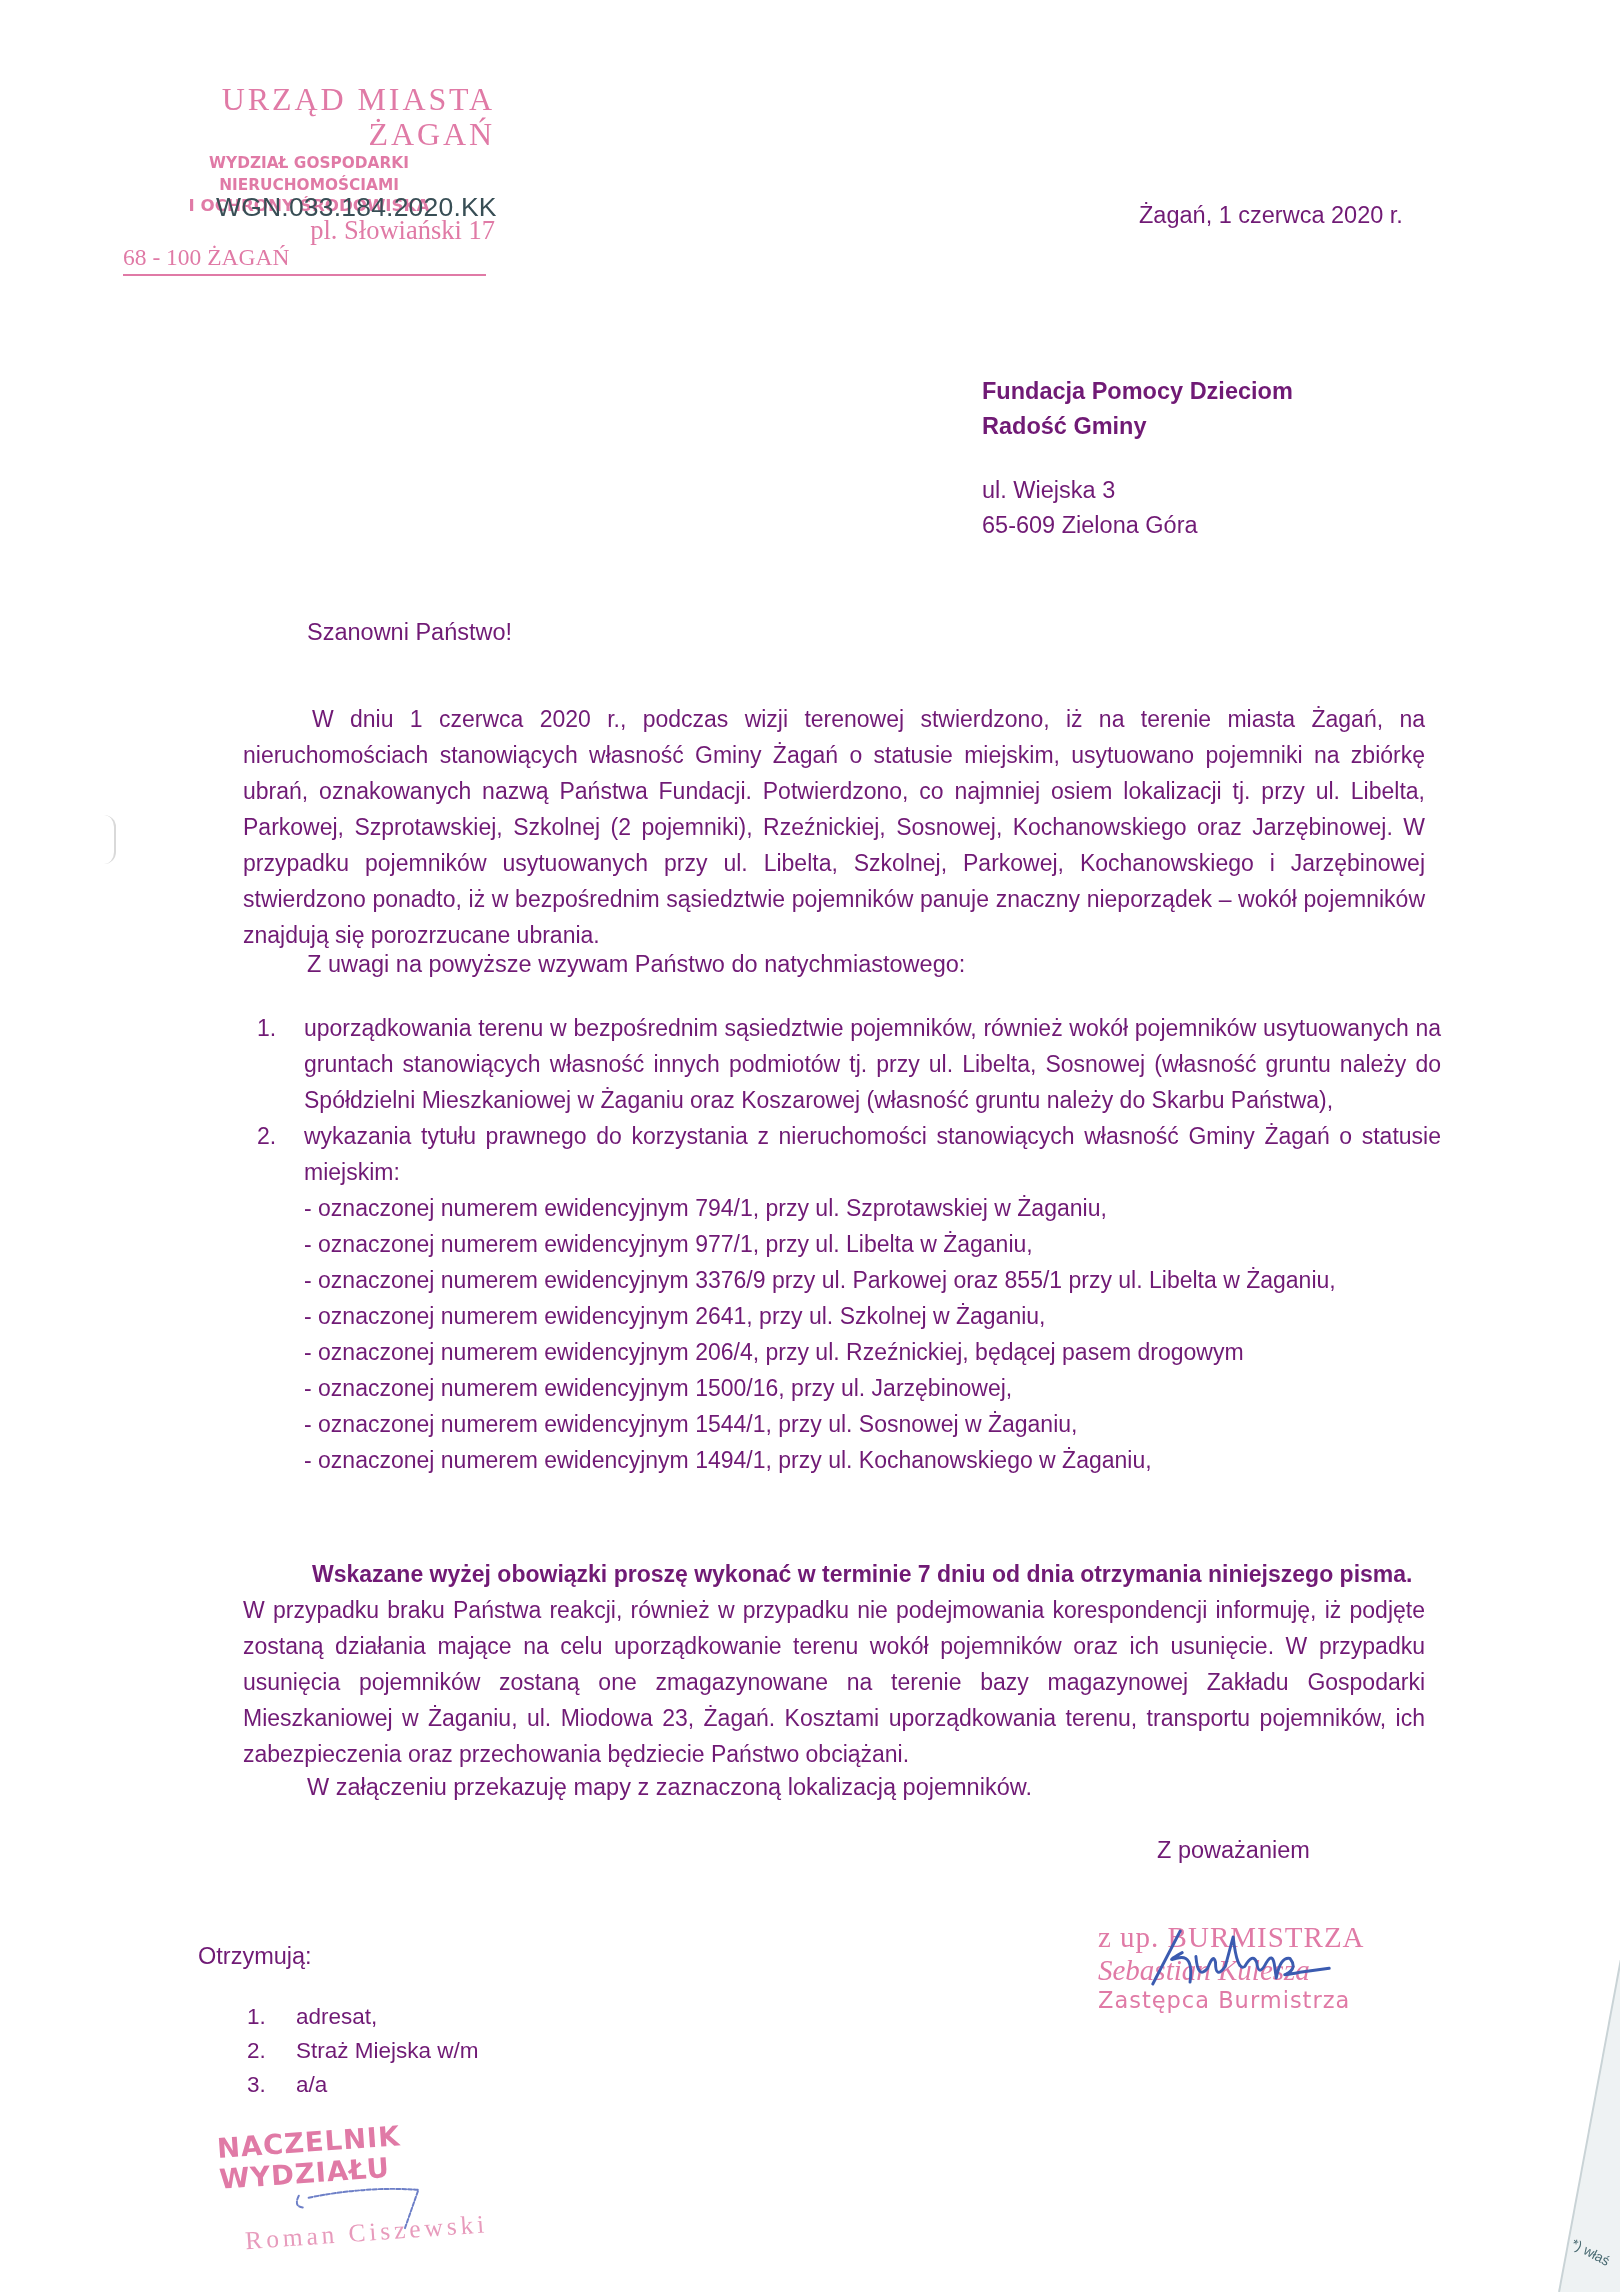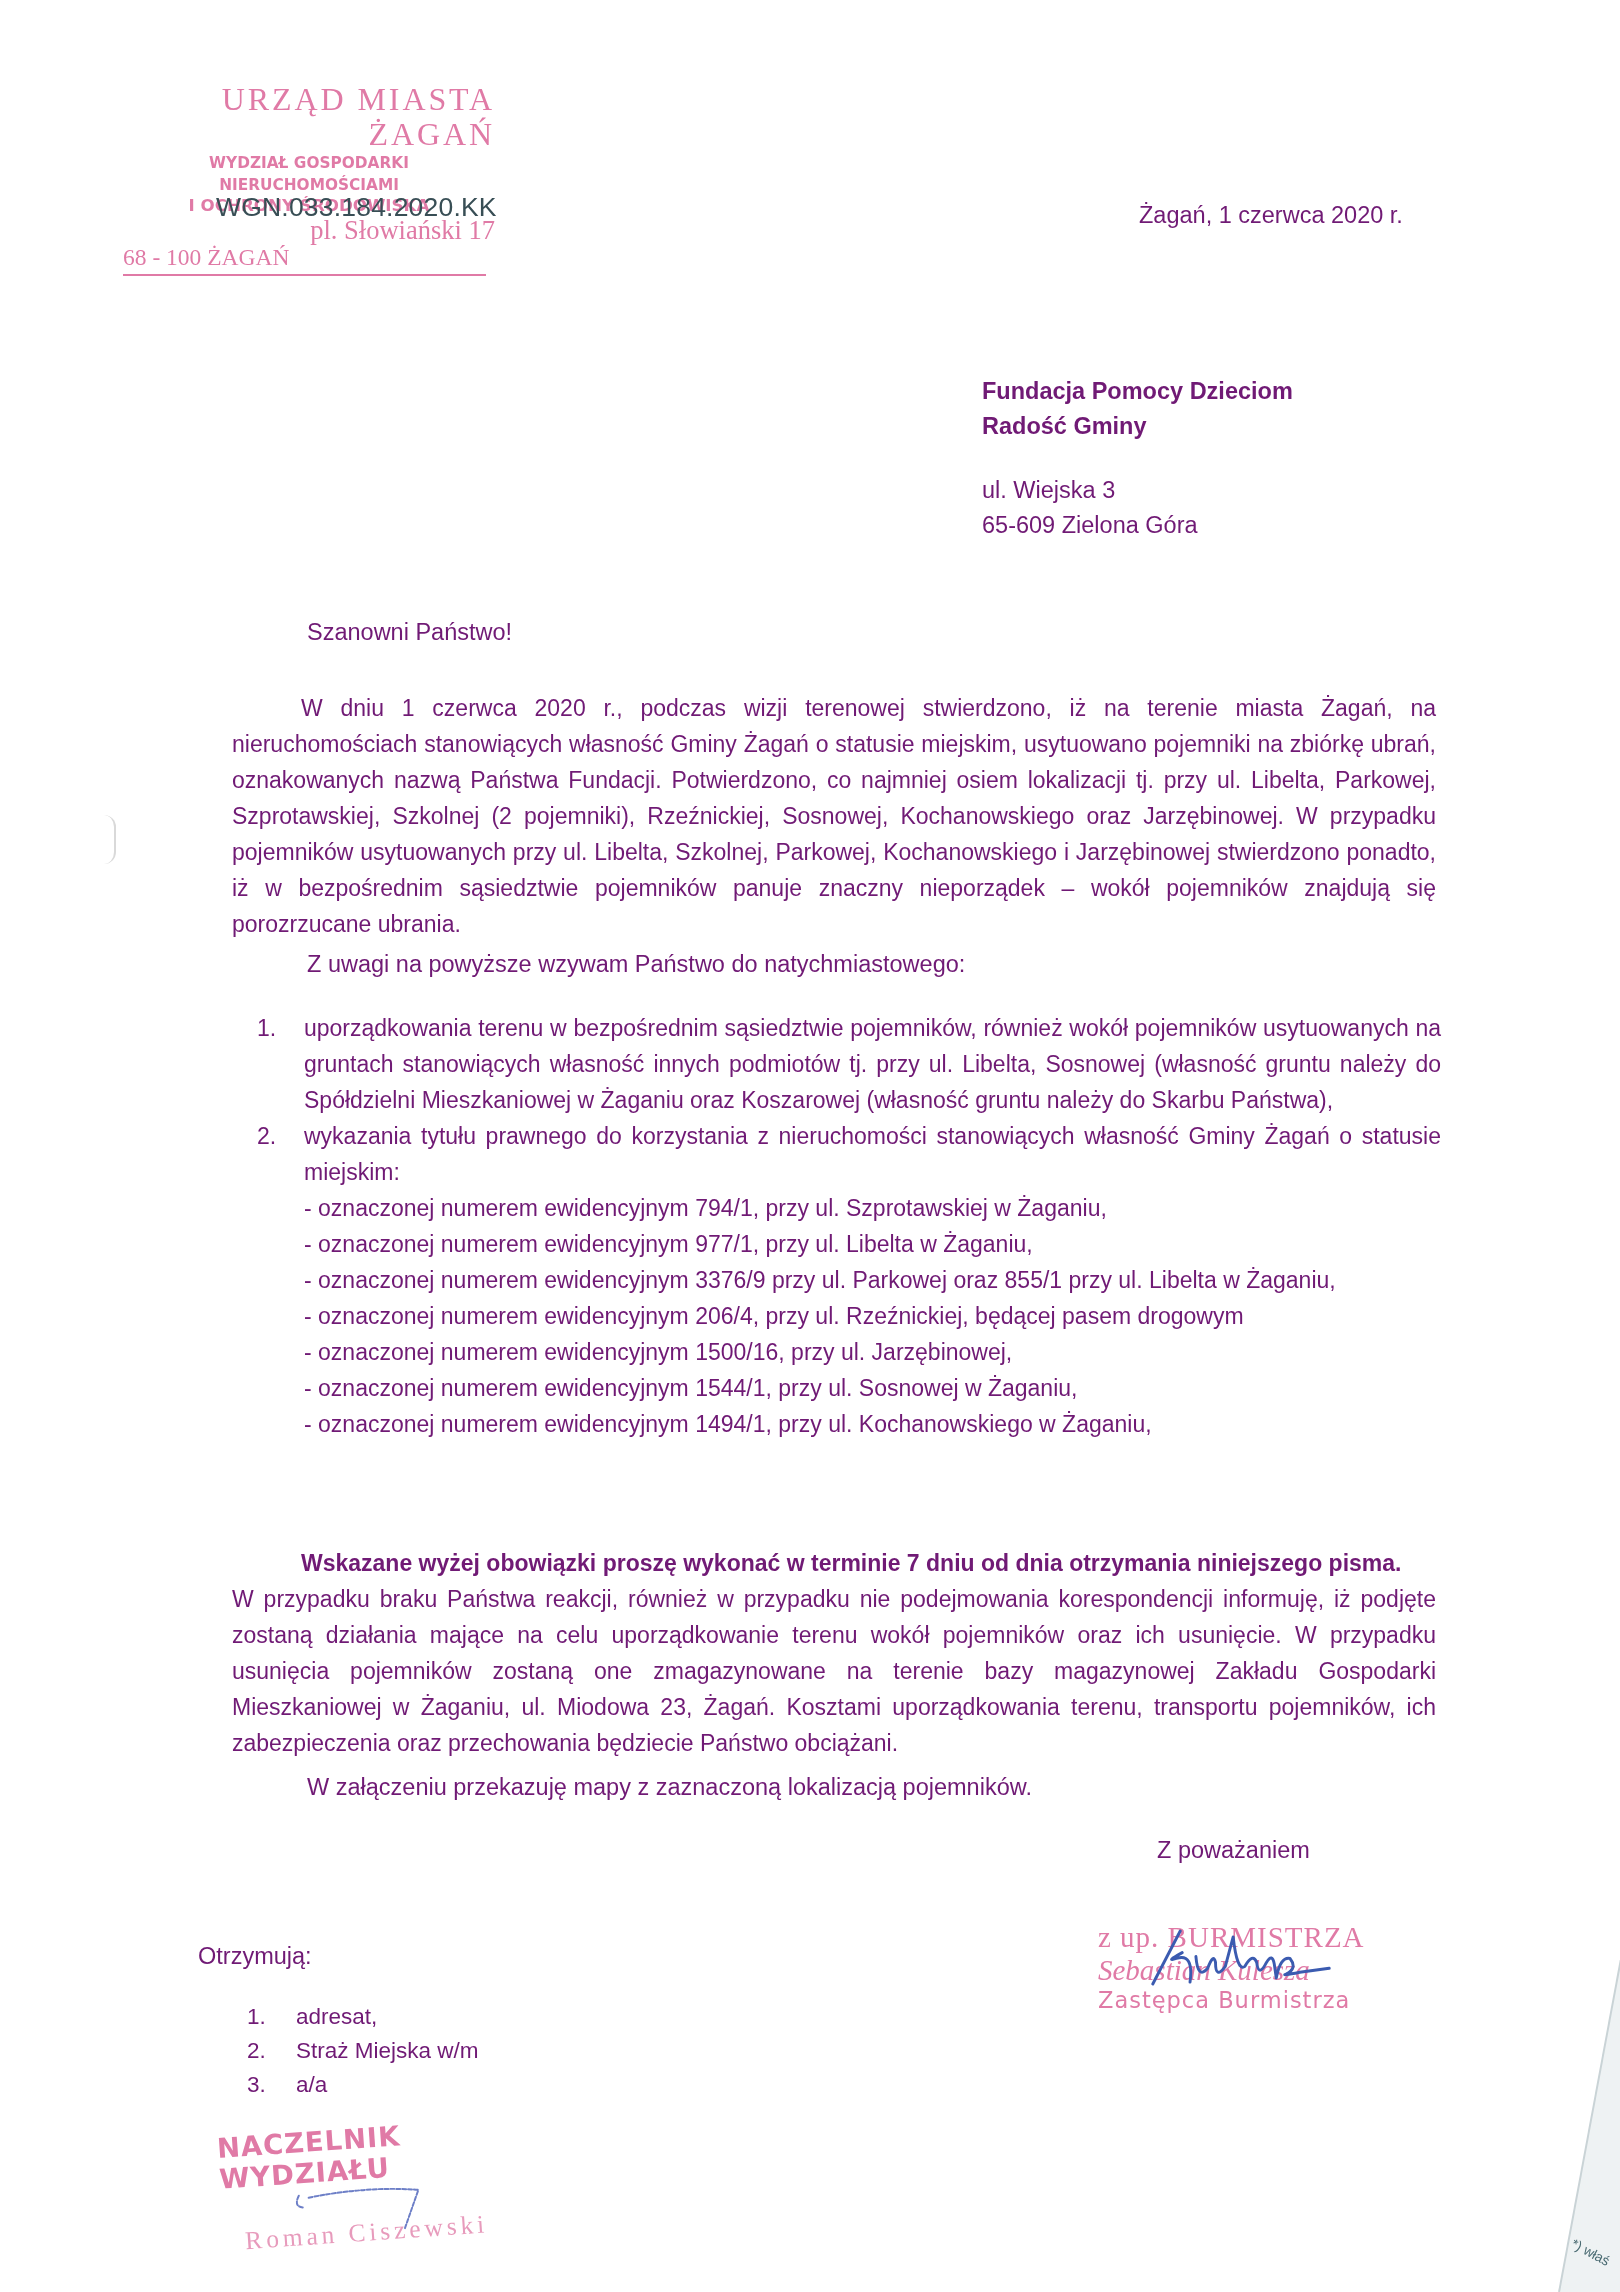--- a/index.html
+++ b/index.html
@@ -26,21 +26,21 @@
     #place-date { left: 1139px; top: 202px; font-size: 23.5px; }
 
     #recipient { left: 982px; top: 374px; font-size: 23.5px; line-height: 35px; }
     #recipient .bold { font-weight: bold; }
     #recipient .gap { height: 29px; }
 
     .body-text {
       position: absolute; left: 228px; width: 1212px; font-size: 23px; line-height: 36px;
       text-align: justify; transform-origin: left top;
     }
-    .body-text p { margin: 4px; }
+    .body-text p { margin: 15px; }
     .indent { text-indent: 69px; }
 
     #salutation { left: 307px; top: 619px; font-size: 23.5px; position: absolute; }
     #para1 { top: 686px; }
     #para2-intro { left: 307px; top: 951px; font-size: 23.5px; position: absolute; }
 
     #demands { position: absolute; left: 257px; top: 1010px; width: 1184px; font-size: 23px; line-height: 36px; }
     .demand { display: flex; }
     .demand .num { width: 47px; flex: none; }
     .demand .txt { flex: 1; text-align: justify; }
@@ -111,20 +111,21 @@
     <div class="num">1.</div>
     <div class="txt">uporządkowania terenu w bezpośrednim sąsiedztwie pojemników, również wokół pojemników usytuowanych na gruntach stanowiących własność innych podmiotów tj. przy ul. Libelta, Sosnowej (własność gruntu należy do Spółdzielni Mieszkaniowej w Żaganiu oraz Koszarowej (własność gruntu należy do Skarbu Państwa),</div>
   </div>
   <div class="demand">
     <div class="num">2.</div>
     <div class="txt">
       <div>wykazania tytułu prawnego do korzystania z nieruchomości stanowiących własność Gminy Żagań o statusie miejskim:</div>
       <div class="plot-line">- oznaczonej numerem ewidencyjnym 794/1, przy ul. Szprotawskiej w Żaganiu,</div>
       <div class="plot-line">- oznaczonej numerem ewidencyjnym 977/1, przy ul. Libelta w Żaganiu,</div>
       <div class="plot-line">- oznaczonej numerem ewidencyjnym 3376/9 przy ul. Parkowej oraz 855/1 przy ul. Libelta w Żaganiu,</div>
+      <div class="plot-line">- oznaczonej numerem ewidencyjnym 2641, przy ul. Szkolnej w Żaganiu,</div>
       <div class="plot-line">- oznaczonej numerem ewidencyjnym 206/4, przy ul. Rzeźnickiej, będącej pasem drogowym</div>
       <div class="plot-line">- oznaczonej numerem ewidencyjnym 1500/16, przy ul. Jarzębinowej,</div>
       <div class="plot-line">- oznaczonej numerem ewidencyjnym 1544/1, przy ul. Sosnowej w Żaganiu,</div>
       <div class="plot-line">- oznaczonej numerem ewidencyjnym 1494/1, przy ul. Kochanowskiego w Żaganiu,</div>
     </div>
   </div>
 </div>
 
 <div id="deadline" class="body-text ink">
   <p><span class="b" style="display:block; padding-left:69px;">Wskazane wyżej obowiązki proszę wykonać w terminie 7 dniu od dnia otrzymania niniejszego pisma.</span><span>W przypadku braku Państwa reakcji, również w przypadku nie podejmowania korespondencji informuję, iż podjęte zostaną działania mające na celu uporządkowanie terenu wokół pojemników oraz ich usunięcie. W przypadku usunięcia pojemników zostaną one zmagazynowane na terenie bazy magazynowej Zakładu Gospodarki Mieszkaniowej w Żaganiu, ul. Miodowa 23, Żagań. Kosztami uporządkowania terenu, transportu pojemników, ich zabezpieczenia oraz przechowania będziecie Państwo obciążani.</span></p>

